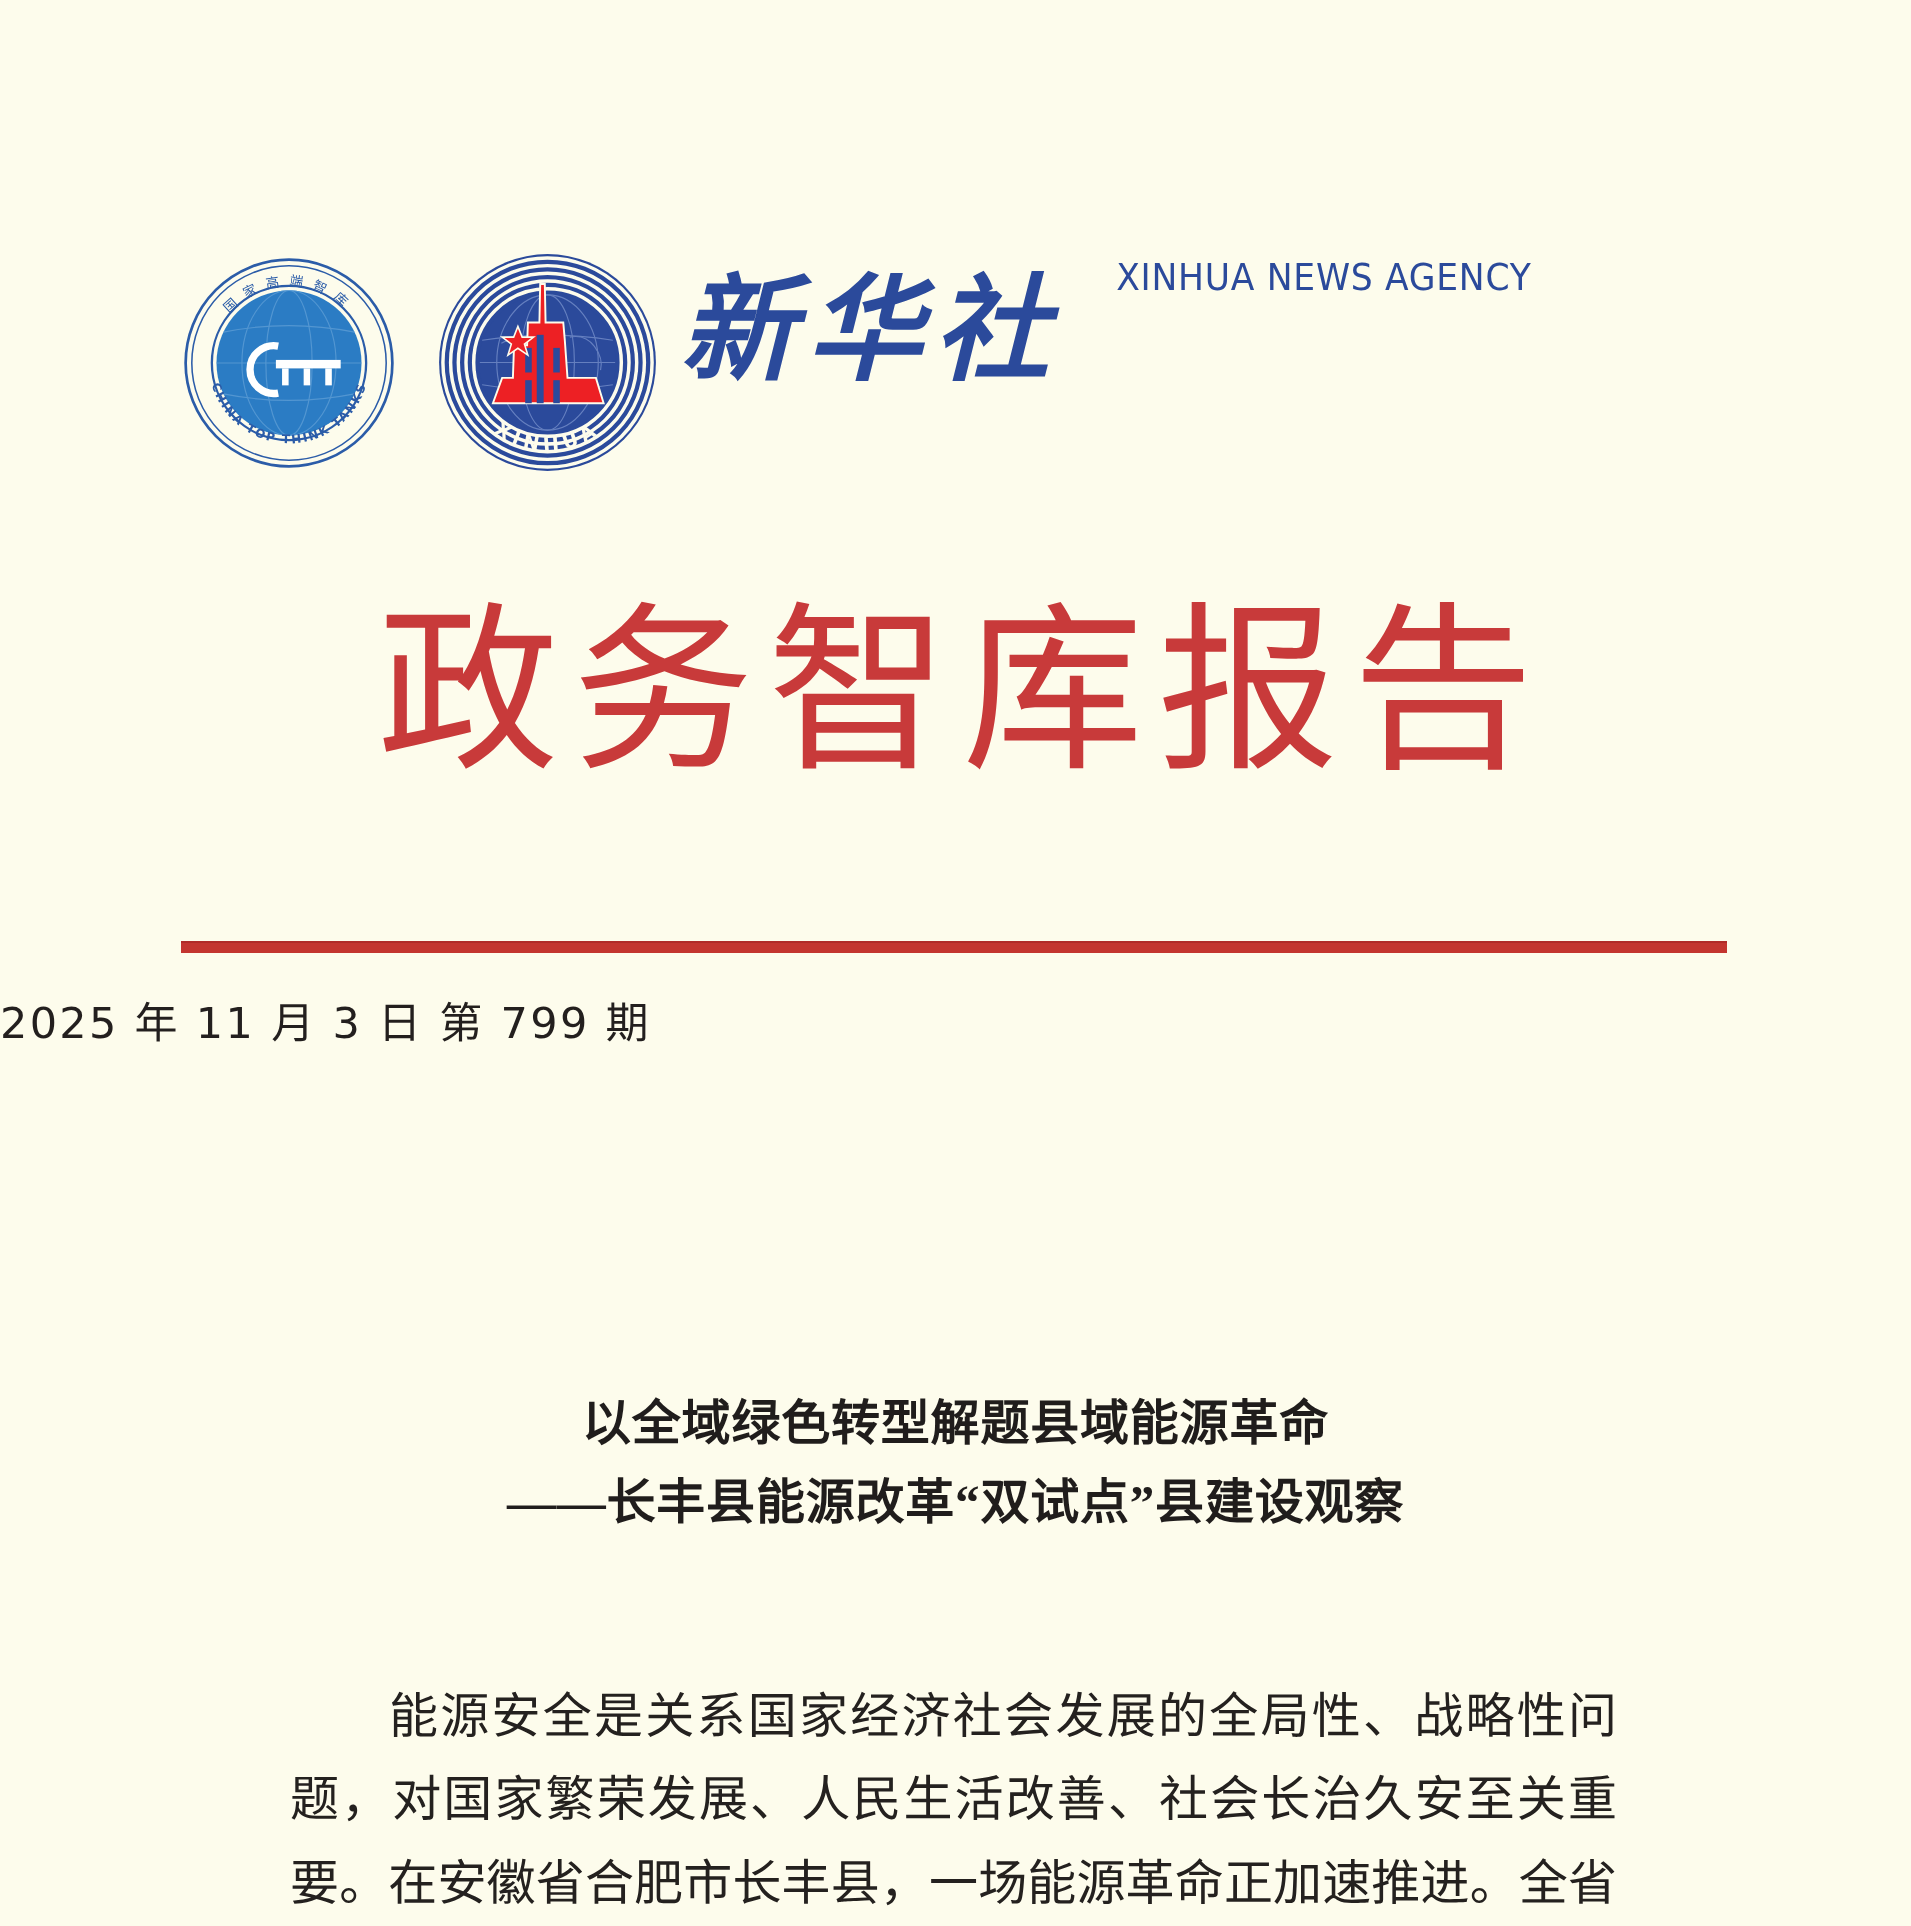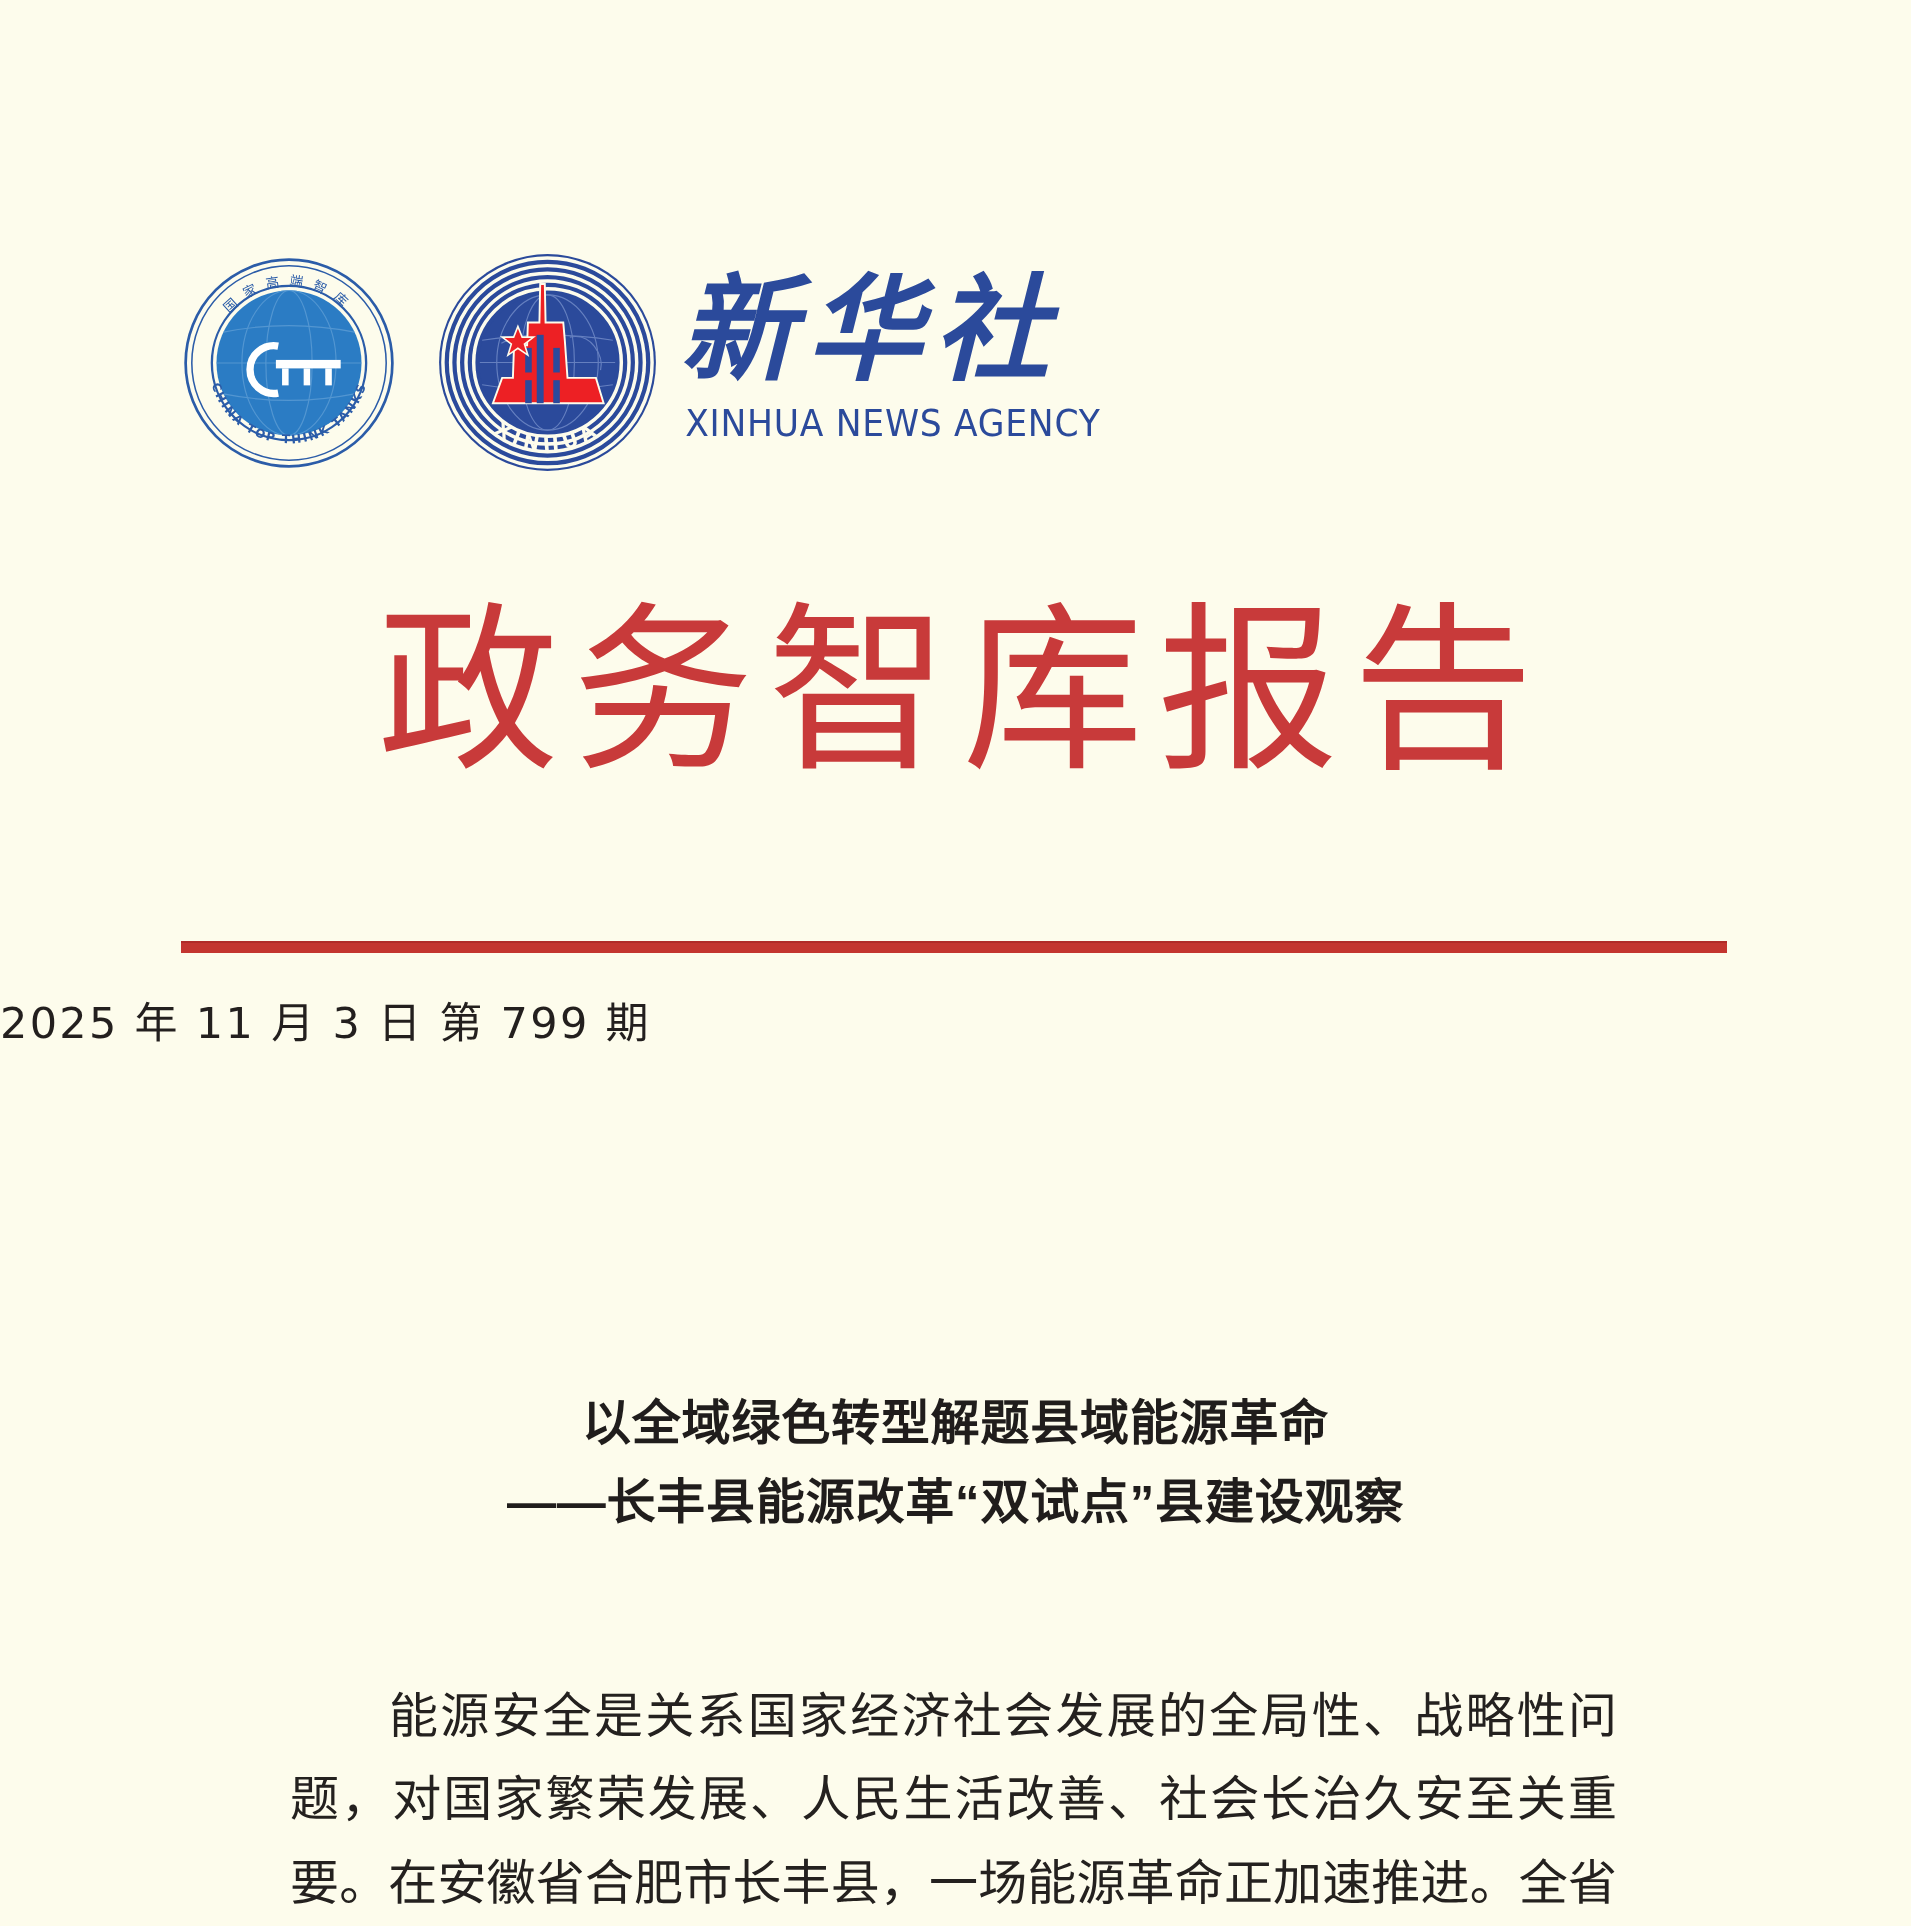--- a/index.html
+++ b/index.html
@@ -39,22 +39,22 @@
   .logo-xinhua-seal {
     width: 223px;
     height: 223px;
     flex: 0 0 223px;
     margin-left: 39px;
   }
 
   .xinhua-wordmark {
     margin-left: 21px;
     display: flex;
-    flex-direction: column;
-    justify-content: flex-start;
+    flex-direction: row;
+    justify-content: center;
     height: 216px;
   }
 
   .xinhua-cn {
     width: 431px;
     height: 146px;
     display: block;
   }
 
   .xinhua-en {
@@ -109,21 +109,21 @@
   }
 
   
   .headline {
     position: absolute;
     left: 0;
     top: 1384px;
     width: 1911px;
     text-align: center;
     color: #201d1c;
-    font-family: Liberation Sans, sans-serif;
+    font-family: Liberation Serif, serif;
     font-weight: 700;
     font-size: 49px;
     line-height: 1.62;
     letter-spacing: 0.8px;
   }
 
   .headline .hl-line {
     display: block;
     white-space: nowrap;
   }

